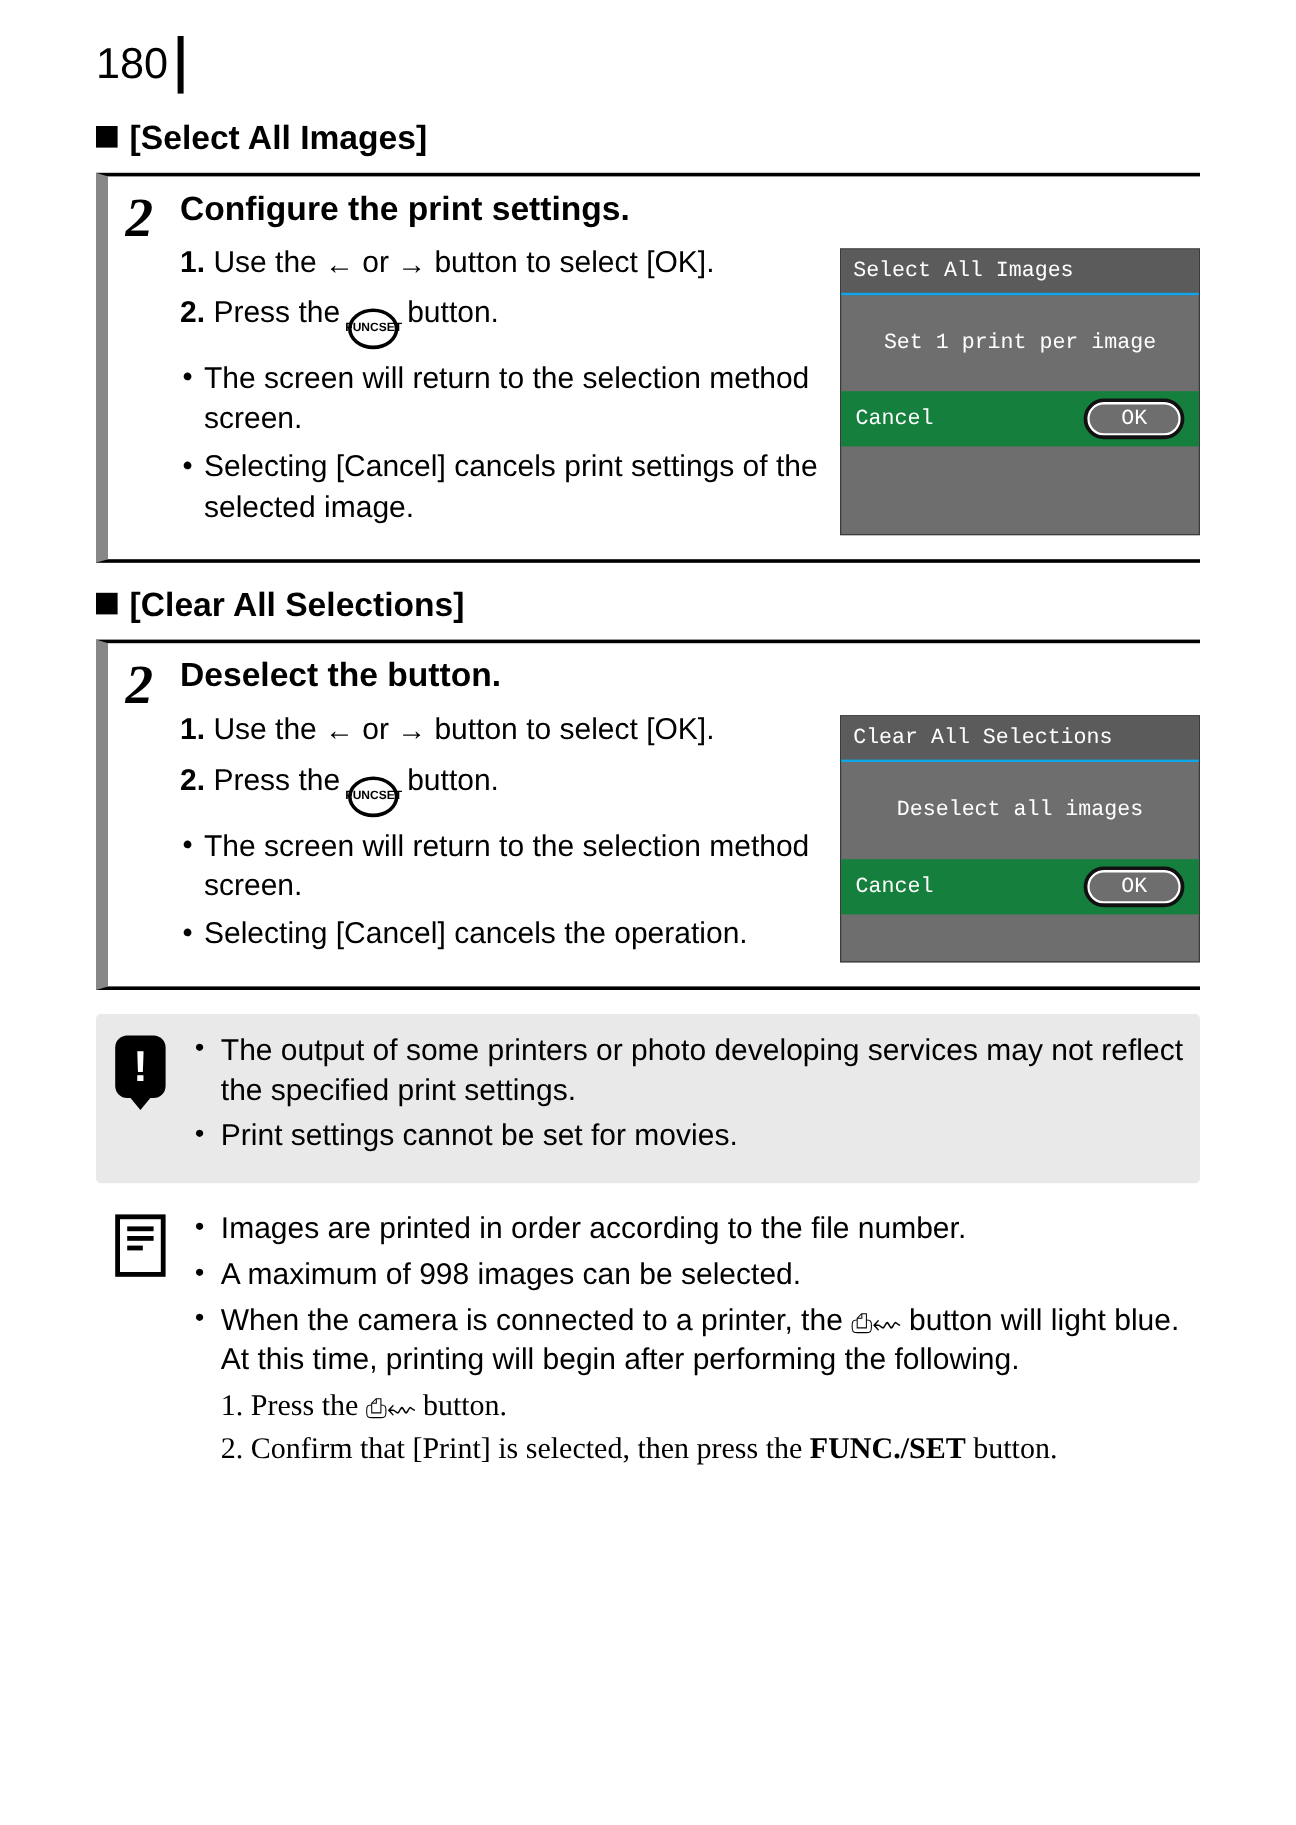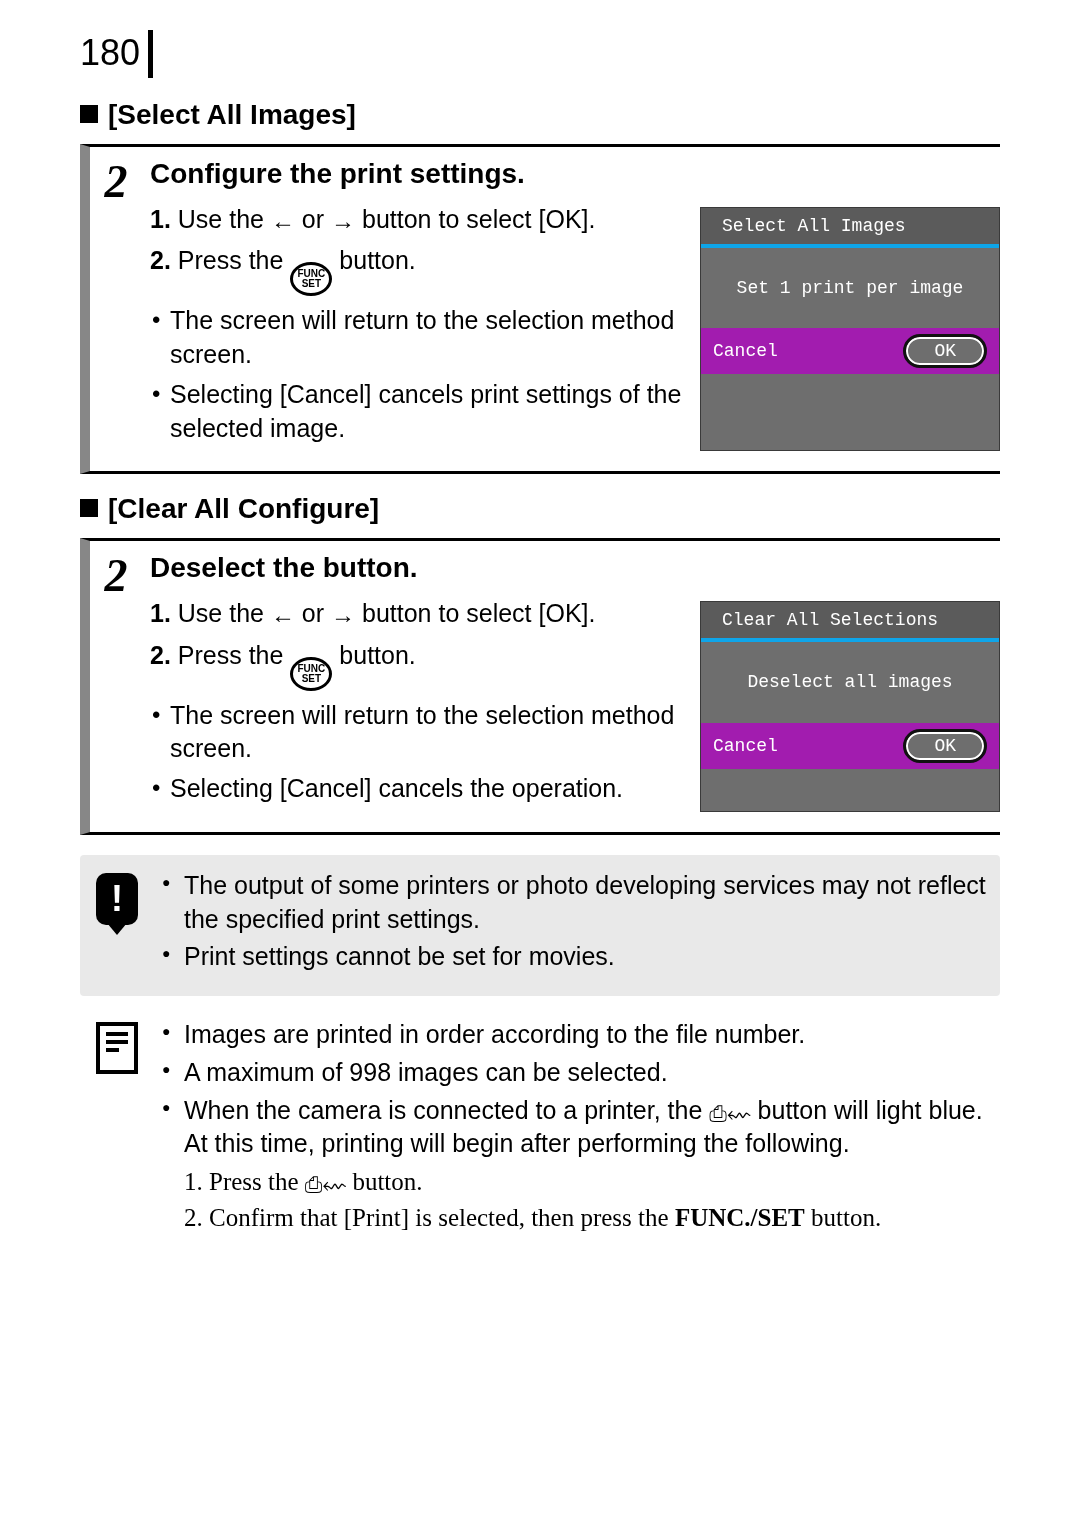--- a/index.html
+++ b/index.html
@@ -50,36 +50,36 @@
   .bullets li { position: relative; padding-left: 20px; margin-bottom: 6px; }
   .bullets li::before { content: "•"; position: absolute; left: 2px; top: 0; font-size: 24px; }
 
   .arrow { font-weight: bold; font-size: 24px; display:inline-block; transform: translateY(1px); }
   .func-btn {
     display: inline-flex; align-items: center; justify-content: center;
     width: 42px; height: 34px;
     border: 3px solid #000; border-radius: 50%;
     font-size: 10px; font-weight: bold; line-height: 1;
     vertical-align: -8px;
-    flex-direction: column;
+    flex-direction: row;
   }
 
   
   .lcd {
     width: 300px;
     background: #6e6e6e;
     color: #fff;
     font-family: "Courier New", monospace;
     font-size: 18px;
     border: 1px solid #3a3a3a;
     margin-top: 4px;
   }
-  .lcd-title { background: #5b5b5b; padding: 6px 21px; border-bottom: 4px solid #0ea5e9; }
+  .lcd-title { background: #5b5b5b; padding: 6px 10px; border-bottom: 2px solid #0ea5e9; }
   .lcd-body { padding: 28px 0; text-align: center; }
-  .lcd-footer { background: #a21caf; display: flex; justify-content: space-between; padding: 6px 12px; align-items: center; }
+  .lcd-footer { background: #15803d; display: flex; justify-content: space-between; padding: 6px 12px; align-items: center; }
   .lcd-ok {
     border: 3px solid #111; border-radius: 18px;
     padding: 2px 28px;
     background: #6e6e6e;
     box-shadow: 0 0 0 2px #fff inset;
   }
 
   
   .note-box { display: flex; gap: 20px; padding: 14px 12px 18px 12px; }
   .note-gray { background: #e9e9e9; border-radius: 4px; margin-top: 20px; }
@@ -157,21 +157,21 @@
         <div class="lcd-footer">
           <span>Cancel</span>
           <span class="lcd-ok">OK</span>
         </div>
       </div>
     </div>
   </div>
 </div>
 
 <div class="sec-heading">
-  <span class="sq"></span><span>[Clear All Configure]</span>
+  <span class="sq"></span><span>[Clear All Selections]</span>
 </div>
 
 <div class="gray-block">
   <div class="step-num">2</div>
   <div class="step-body">
     <div class="step-title">Deselect the button.</div>
     <div class="step-cols">
       <div class="step-text">
         <ol>
           <li>

